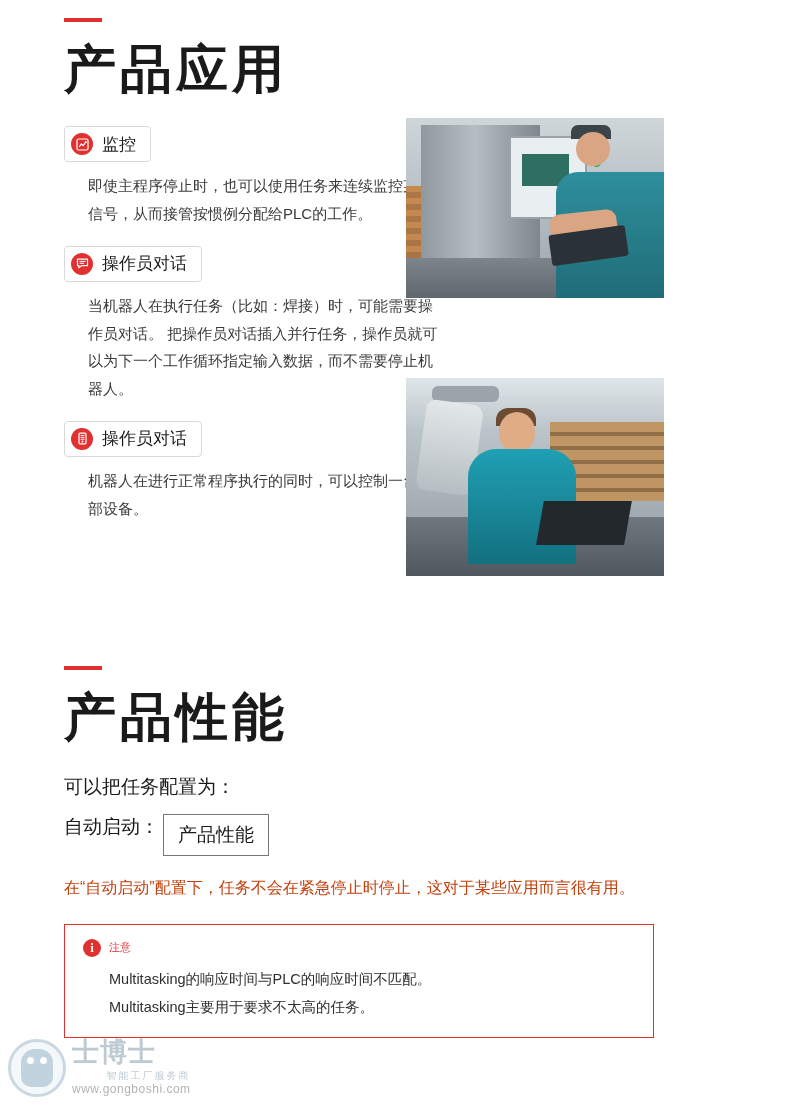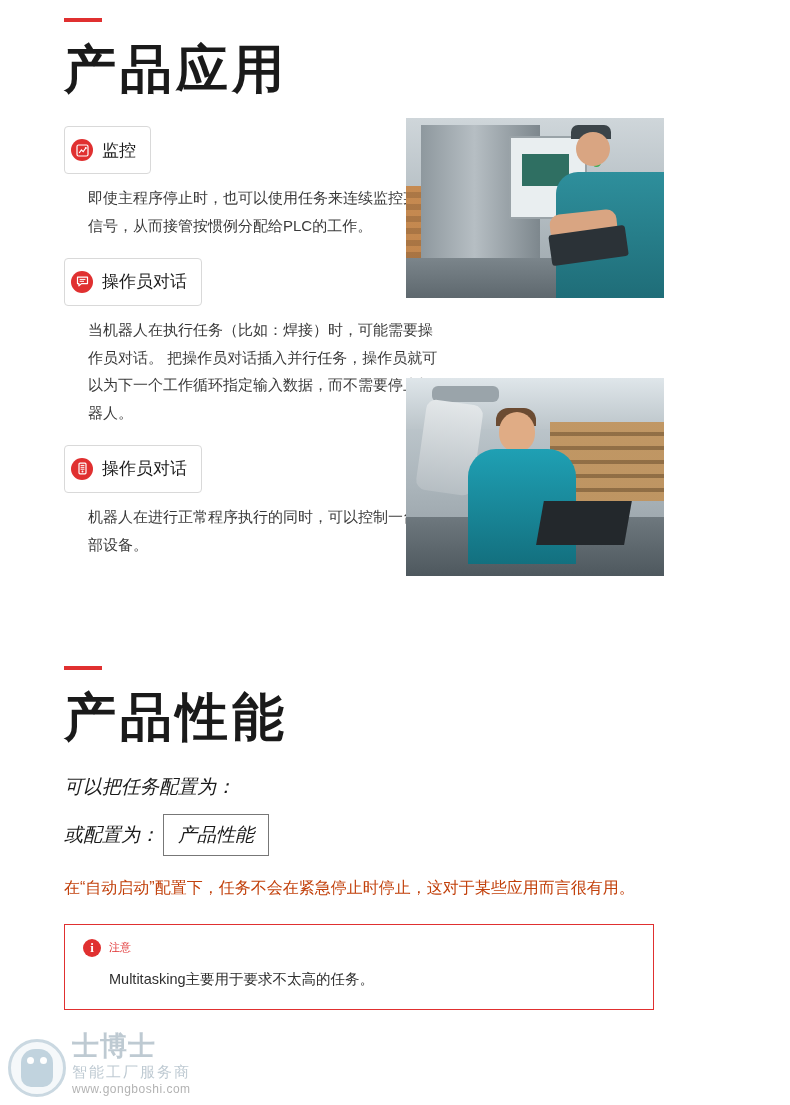--- a/index.html
+++ b/index.html
@@ -41,21 +41,21 @@
 
   .app-item { margin-bottom: 18px; }
 
   .tag {
     display: inline-flex;
     align-items: center;
     border: 1px solid #d9d9d9;
     border-radius: 4px;
     padding: 5px 14px 5px 6px;
     background: #fff;
-    height: 48px;
+    height: 36px;
   }
   .tag-icon {
     width: 22px;
     height: 22px;
     border-radius: 50%;
     background: #e03030;
     color: #fff;
     display: inline-flex;
     align-items: center;
     justify-content: center;
@@ -182,23 +182,21 @@
     background: linear-gradient(180deg,#e3e7e9,#b6bec3);
     border-radius: 10px;
     transform: rotate(8deg);
   }
 
   
   .section2 { position: absolute; left: 64px; top: 666px; width: 700px; }
 
   .perf-row {
     display: flex;
-    align-items: center;
     margin-bottom: 14px;
-    font-style: italic;
   }
   .perf-label {
     font-size: 19px;
     color: #1a1a1a;
     margin-right: 4px;
     white-space: nowrap;
   }
   .perf-box {
     border: 1px solid #777;
     padding: 7px 14px;
@@ -264,21 +262,21 @@
     position:absolute; left:13px; top:10px; width:32px; height:38px;
     background:#8fb0c4; border-radius: 14px 14px 10px 10px;
   }
   .wm-eye-l, .wm-eye-r {
     position:absolute; top:18px; width:7px; height:7px; border-radius:50%; background:#fff;
   }
   .wm-eye-l { left: 19px; }
   .wm-eye-r { left: 32px; }
   .wm-text { line-height: 1.25; }
   .wm-main { font-size: 27px; color:#8a9fae; font-weight: bold; letter-spacing: 1px;}
-  .wm-sub { font-size: 15px; color:#8a9fae; letter-spacing: 2px; }
+  .wm-sub { font-size: 10px; color:#8a9fae; letter-spacing: 2px; text-align: right; }
   .wm-url { font-size: 12px; color:#737373; letter-spacing: .5px; }
 </style>
 </head>
 <body>
 
 <div class="page">
 
   <div class="section1">
     <div class="sec-rule"></div>
     <h1 class="sec-title">产品应用</h1>
@@ -369,32 +367,33 @@
 
   <div class="section2">
     <div class="sec-rule"></div>
     <h1 class="sec-title">产品性能</h1>
 
     <div class="perf-row">
       <span class="perf-label">可以把任务配置为：</span>
     </div>
 
     <div class="perf-row">
-      <span class="perf-label">或配置为：</span>
+      <span class="perf-label">自动启动：</span>
       <span class="perf-box">产品性能</span>
     </div>
 
     <p class="perf-note">在“自动启动”配置下，任务不会在紧急停止时停止，这对于某些应用而言很有用。</p>
 
     <div class="notice">
       <div class="notice-head">
         <span class="notice-ico">i</span>
         <span class="notice-title">注意</span>
       </div>
       <div class="notice-body">
+        <div>Multitasking的响应时间与PLC的响应时间不匹配。</div>
         <div>Multitasking主要用于要求不太高的任务。</div>
       </div>
     </div>
   </div>
 
   <div class="watermark">
     <div class="wm-logo">
       <div class="wm-circle"></div>
       <div class="wm-face"></div>
       <div class="wm-eye-l"></div>

